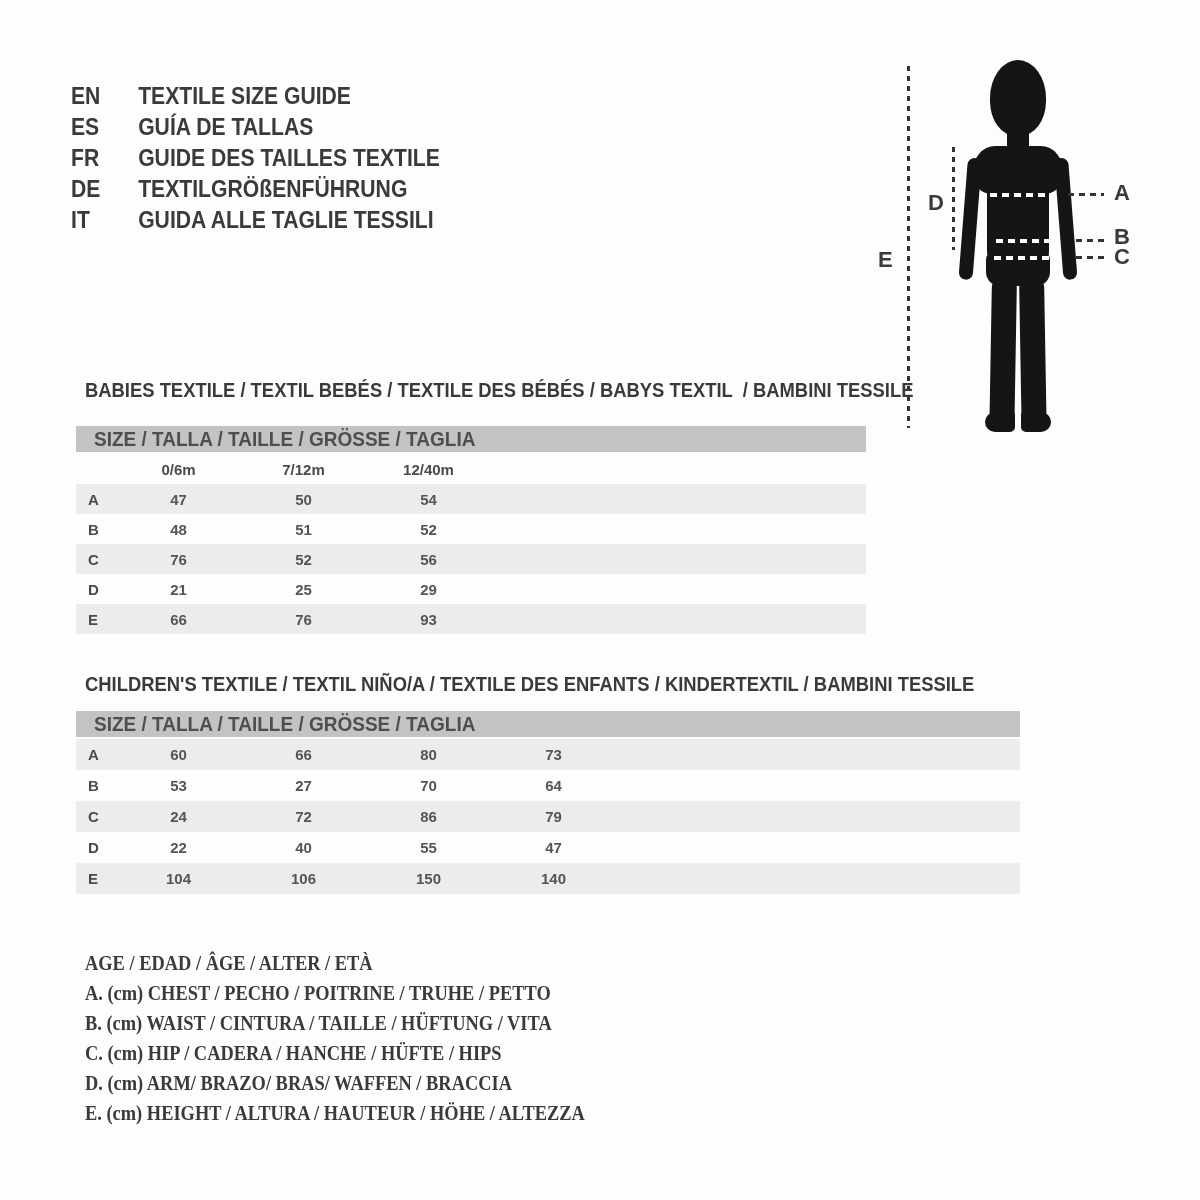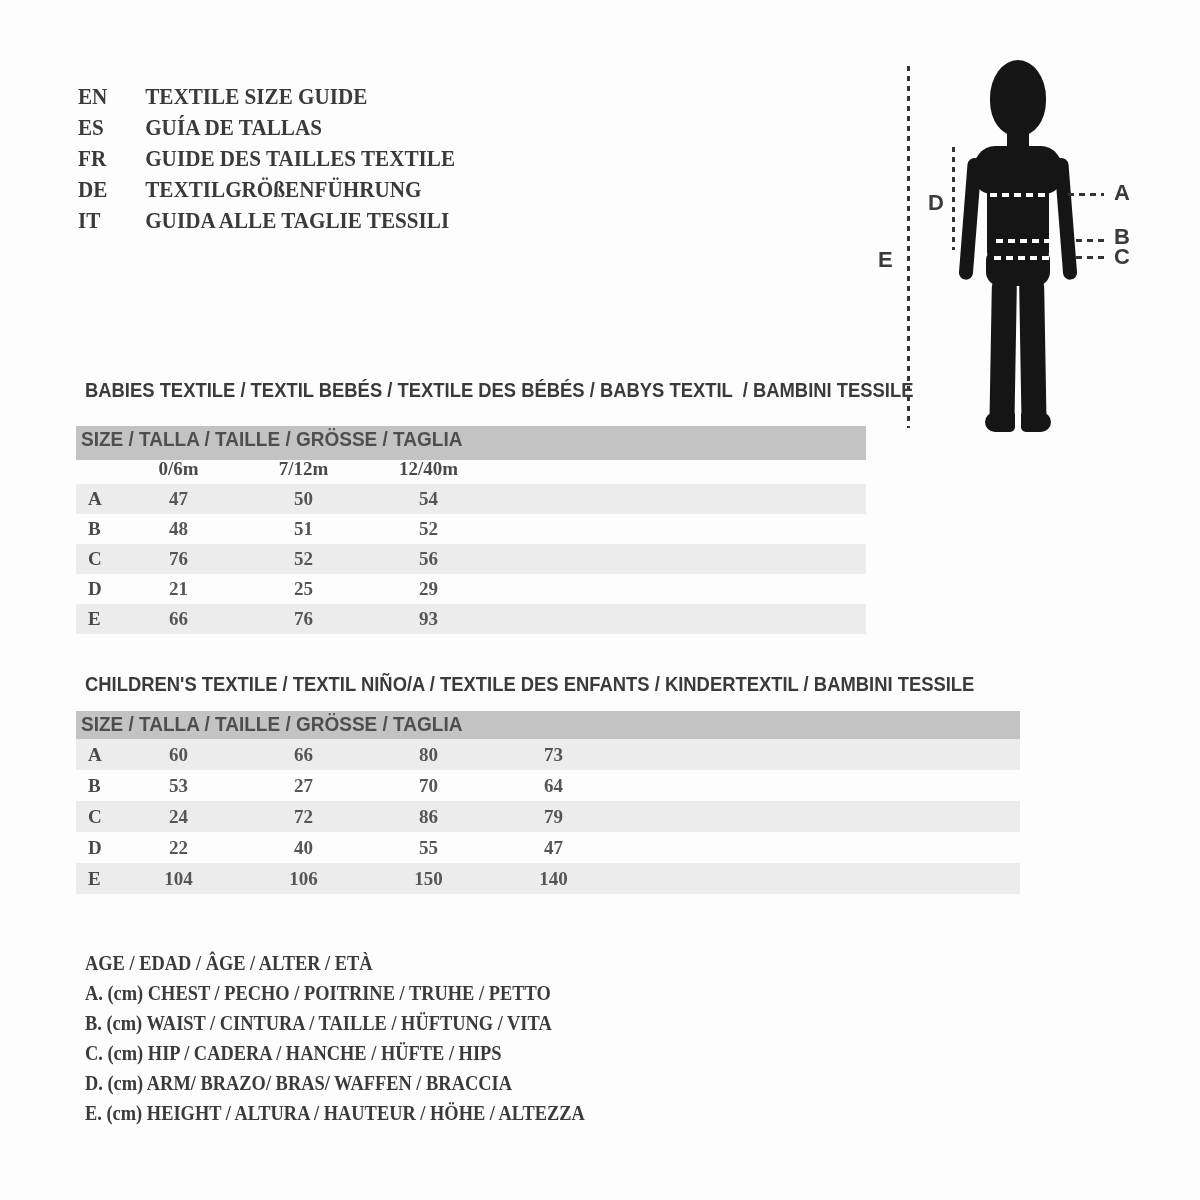--- a/index.html
+++ b/index.html
@@ -17,21 +17,21 @@
   body{
     position:relative;
     background:var(--bg);
     font-family:"Liberation Sans","DejaVu Sans",sans-serif;
     font-weight:bold;
     overflow:hidden;
   }
   .abs{position:absolute;}
 
   
-  .lang-block{left:78px;top:81px;font-family:Liberation Serif, serif;}
+  .lang-block{left:71px;top:81px;}
   .lang-row{height:31px;line-height:31px;font-size:23px;color:var(--ink);
     transform:scaleX(.92);transform-origin:left center;white-space:pre;}
   .lang-code{display:inline-block;width:73px;}
 
   
   .figure-wrap{left:958px;top:58px;width:120px;height:380px;}
   .figure-wrap div{position:absolute;background:var(--sil);}
   .f-head{left:32px;top:2px;width:56px;height:76px;border-radius:50% 50% 46% 46%;}
   .f-neck{left:49px;top:58px;width:22px;height:36px;}
   .f-shoulders{left:14px;top:88px;width:92px;height:48px;
@@ -66,33 +66,33 @@
   .lbl-d{left:928px;top:192px;}
   .lbl-e{left:878px;top:249px;}
 
   
   .sec-title{font-size:20px;color:var(--ink);white-space:pre;
     transform:scaleX(.92);transform-origin:left center;line-height:24px;}
   .babies-title{left:85px;top:378px;}
   .children-title{left:85px;top:672px;}
 
   
-  .size-bar{background:var(--bar);height:34px;line-height:26px;padding-left:5px;}
+  .size-bar{background:var(--bar);height:26px;line-height:26px;padding-left:18px;}
   .size-bar span{display:inline-block;font-size:20px;color:#4e4e4e;
     transform:scaleX(.95);transform-origin:left center;white-space:pre;}
   .bar-babies{left:76px;top:426px;width:790px;}
   .bar-children{left:76px;top:711px;width:944px;}
 
   .tbl{left:76px;}
   .tbl-babies{top:454px;width:790px;}
   .tbl-children{top:739px;width:944px;}
   .trow{display:grid;grid-template-columns:40px 125px 125px 125px 125px;align-items:center;}
   .tbl-babies .trow{height:30px;}
   .tbl-children .trow{height:31px;}
-  .cell{text-align:center;font-size:19px;color:var(--val);font-family:Liberation Serif, serif;}
+  .cell{text-align:center;font-size:15px;color:var(--val);}
   .rowlab{text-align:left;padding-left:12px;color:var(--ink-mid);}
   .cols-head .cell{color:var(--ink-mid);}
   .band{background:var(--band);}
 
   
   .legend{left:85px;top:948px;font-family:Liberation Serif, serif;}
   .legend-line{height:30px;line-height:30px;font-size:20px;color:var(--ink);
     transform:scaleX(.92);transform-origin:left center;white-space:pre;}
 </style>
 </head>

